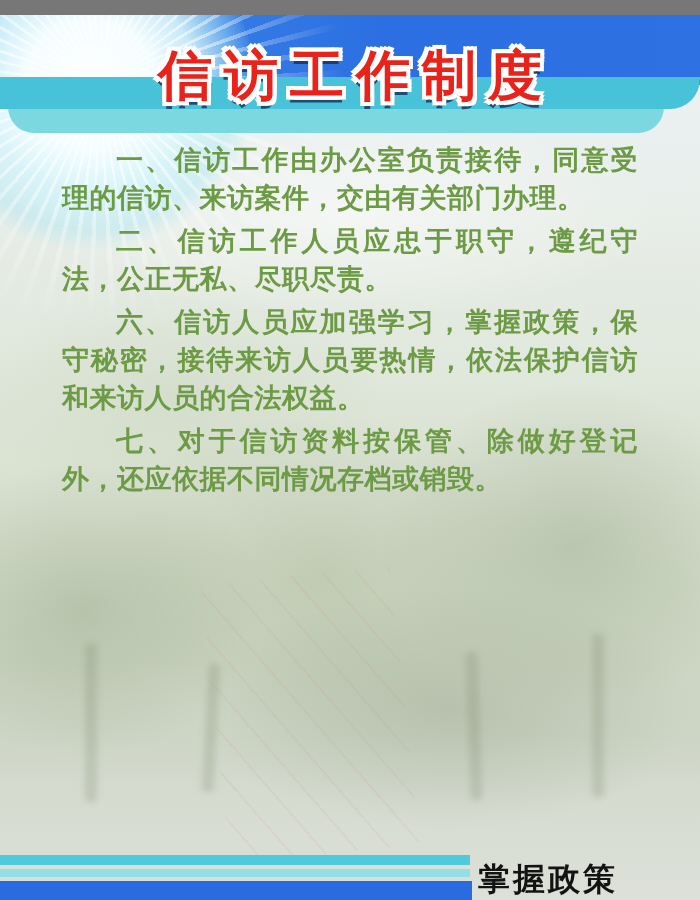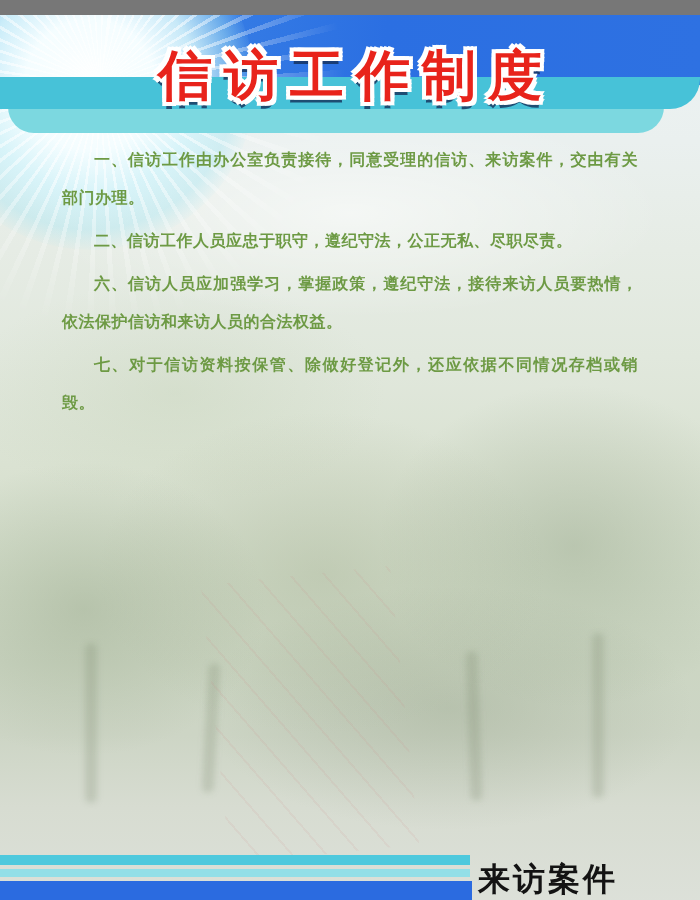--- a/index.html
+++ b/index.html
@@ -71,21 +71,21 @@
       -3px -3px 0 #fff, 3px -3px 0 #fff, -3px 3px 0 #fff, 3px 3px 0 #fff;
   }
 
   
   .content {
     position:absolute; top:126px; left:0; width:700px; z-index:2;
     padding:0 62px; box-sizing:border-box;
   }
   .content p {
     margin:0 0 5px 0;
-    font-size:16px; line-height:38px; font-weight:700;
+    font-size:27px; line-height:38px; font-weight:700;
     letter-spacing:0.5px;
     color: var(--text-green, #6d9a44);
     text-indent:2em; text-align:justify;
   }
 
   
   .trunk { position:absolute; z-index:1; width:12px; border-radius:6px;
            background: rgba(112,126,102,0.22); filter: blur(3px); }
   .trunk.t1 { left:85px;  top:628px; height:160px; }
   .trunk.t2 { left:205px; top:648px; height:130px; transform:rotate(3deg); }
@@ -131,22 +131,22 @@
 
   <div class="trunk t1"></div>
   <div class="trunk t2"></div>
   <div class="trunk t3"></div>
   <div class="trunk t4"></div>
   <div class="watermark"></div>
 
   <div class="content">
     <p>一、信访工作由办公室负责接待，同意受理的信访、来访案件，交由有关部门办理。</p>
     <p>二、信访工作人员应忠于职守，遵纪守法，公正无私、尽职尽责。</p>
-    <p>六、信访人员应加强学习，掌握政策，遵纪守法，接待来访人员要热情，依法保护信访和来访人员的合法权益。</p>
+    <p>六、信访人员应加强学习，掌握政策，保守秘密，接待来访人员要热情，依法保护信访和来访人员的合法权益。</p>
     <p>七、对于信访资料按保管、除做好登记外，还应依据不同情况存档或销毁。</p>
   </div>
 
   <div class="footer-bar-cyan"></div>
   <div class="footer-bar-light"></div>
   <div class="footer-bar-blue"></div>
-  <div class="footer-label">来访案件</div>
+  <div class="footer-label">掌握政策</div>
 
 </div>
 
 </body></html>

